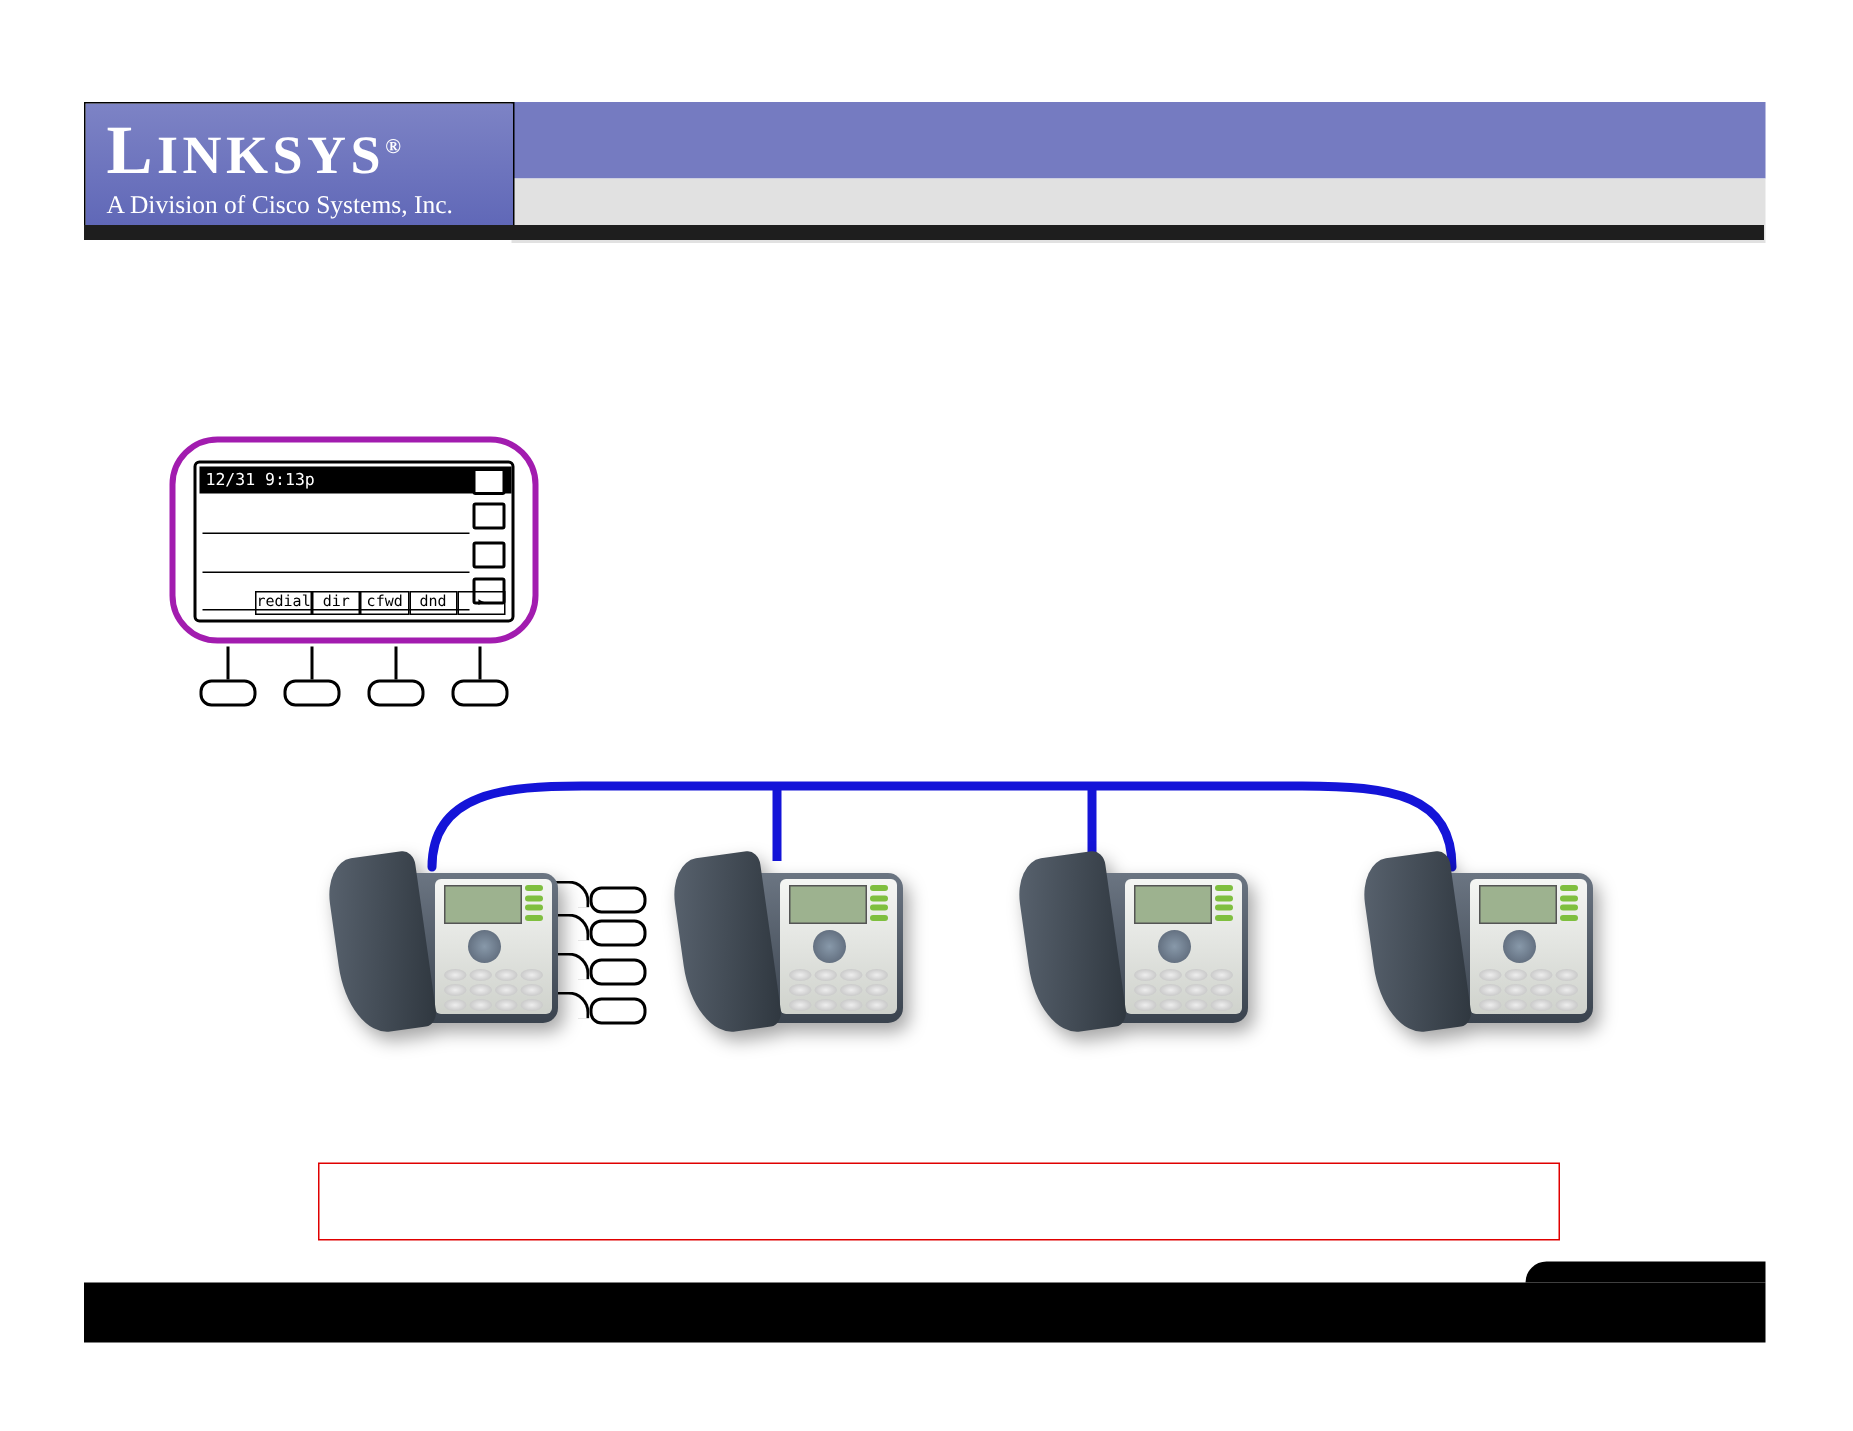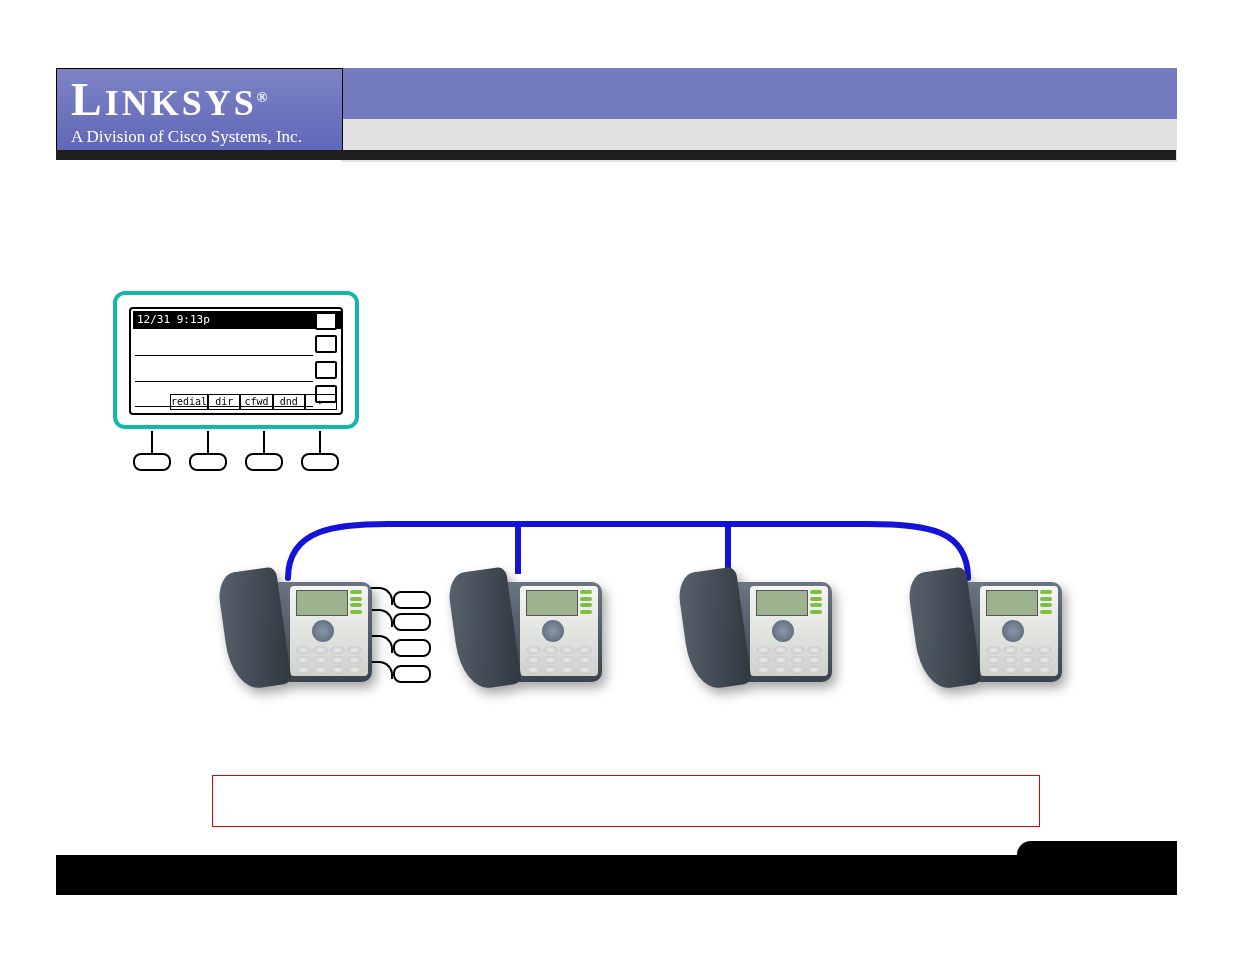--- a/index.html
+++ b/index.html
@@ -8,21 +8,21 @@
   .logo-block{position:absolute;left:56px;top:68px;width:285px;height:84px;background:linear-gradient(#7d83c5,#5f67b7);border:1px solid #000;color:#fff;}
   .logo-block .brand{font-family:"Times New Roman",serif;font-weight:bold;font-size:36px;letter-spacing:3px;padding:8px 14px 0 14px;line-height:1;}
   .logo-block .brand .big{font-size:46px;}
   .logo-block .reg{font-size:14px;vertical-align:super;}
   .logo-block .sub{font-size:17px;padding:4px 0 4px 14px;font-family:Georgia,"Times New Roman",serif;}
   .dark-underbar{position:absolute;left:56px;top:150px;width:1120px;height:10px;background:#1e1e1e;}
   .banner-purple{position:absolute;left:341px;top:68px;width:836px;height:51px;background:#757bc1;}
   .banner-grey{position:absolute;left:341px;top:119px;width:836px;height:43px;background:#e1e1e1;}
   
   .lcd{position:absolute;left:113px;top:291px;width:320px;height:200px;}
-  .lcd-frame{position:absolute;left:0;top:0;width:238px;height:130px;border:4px solid #14b8a6;border-radius:12px;background:#fff;}
+  .lcd-frame{position:absolute;left:0;top:0;width:238px;height:130px;border:4px solid #a21caf;border-radius:32px;background:#fff;}
   .lcd-inner{position:absolute;left:12px;top:12px;width:210px;height:104px;border:2px solid #000;border-radius:4px;}
   .lcd-topbar{position:absolute;left:2px;top:2px;height:18px;width:204px;background:#000;color:#fff;font-size:11px;padding-left:4px;line-height:18px;font-family:monospace;}
   .lcd-lineicon{position:absolute;right:4px;width:18px;height:14px;border:2px solid #000;background:#fff;border-radius:2px;}
   .lcd-lineicon.l1{top:3px;} .lcd-lineicon.l2{top:26px;} .lcd-lineicon.l3{top:52px;} .lcd-lineicon.l4{top:76px;}
   .lcd-sep{position:absolute;left:4px;right:28px;border-top:1px solid #000;}
   .lcd-sep.s1{top:46px;} .lcd-sep.s2{top:72px;} .lcd-sep.s3{top:97px;}
   .lcd-soft{position:absolute;bottom:3px;left:4px;right:4px;height:16px;display:flex;margin-left:35px;}
   .lcd-soft span{flex:1;border:1px solid #000;font-size:10px;text-align:center;line-height:14px;font-family:monospace;}
   
   .oval{width:34px;height:14px;border:2px solid #000;border-radius:8px;background:#fff;position:absolute;}

